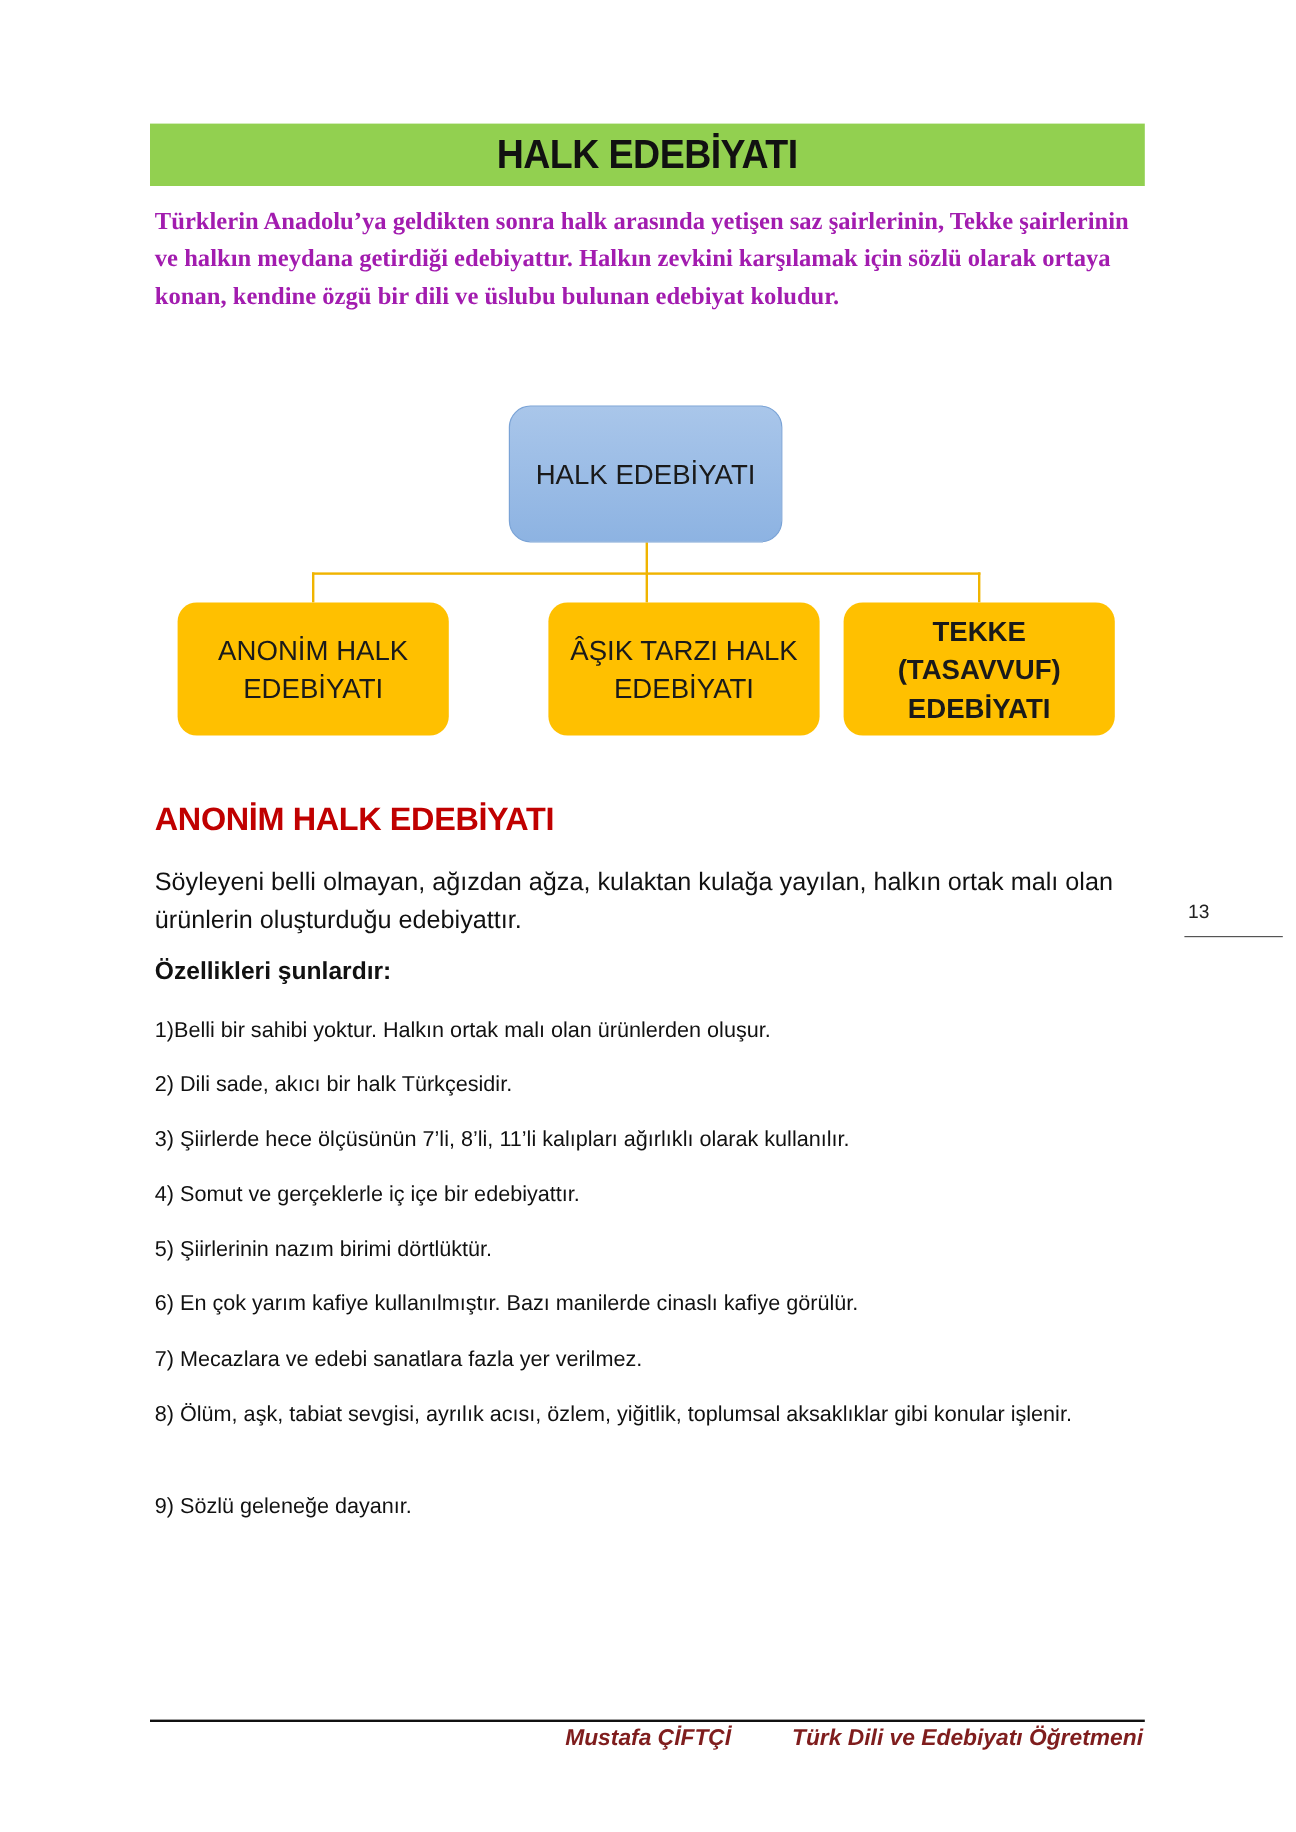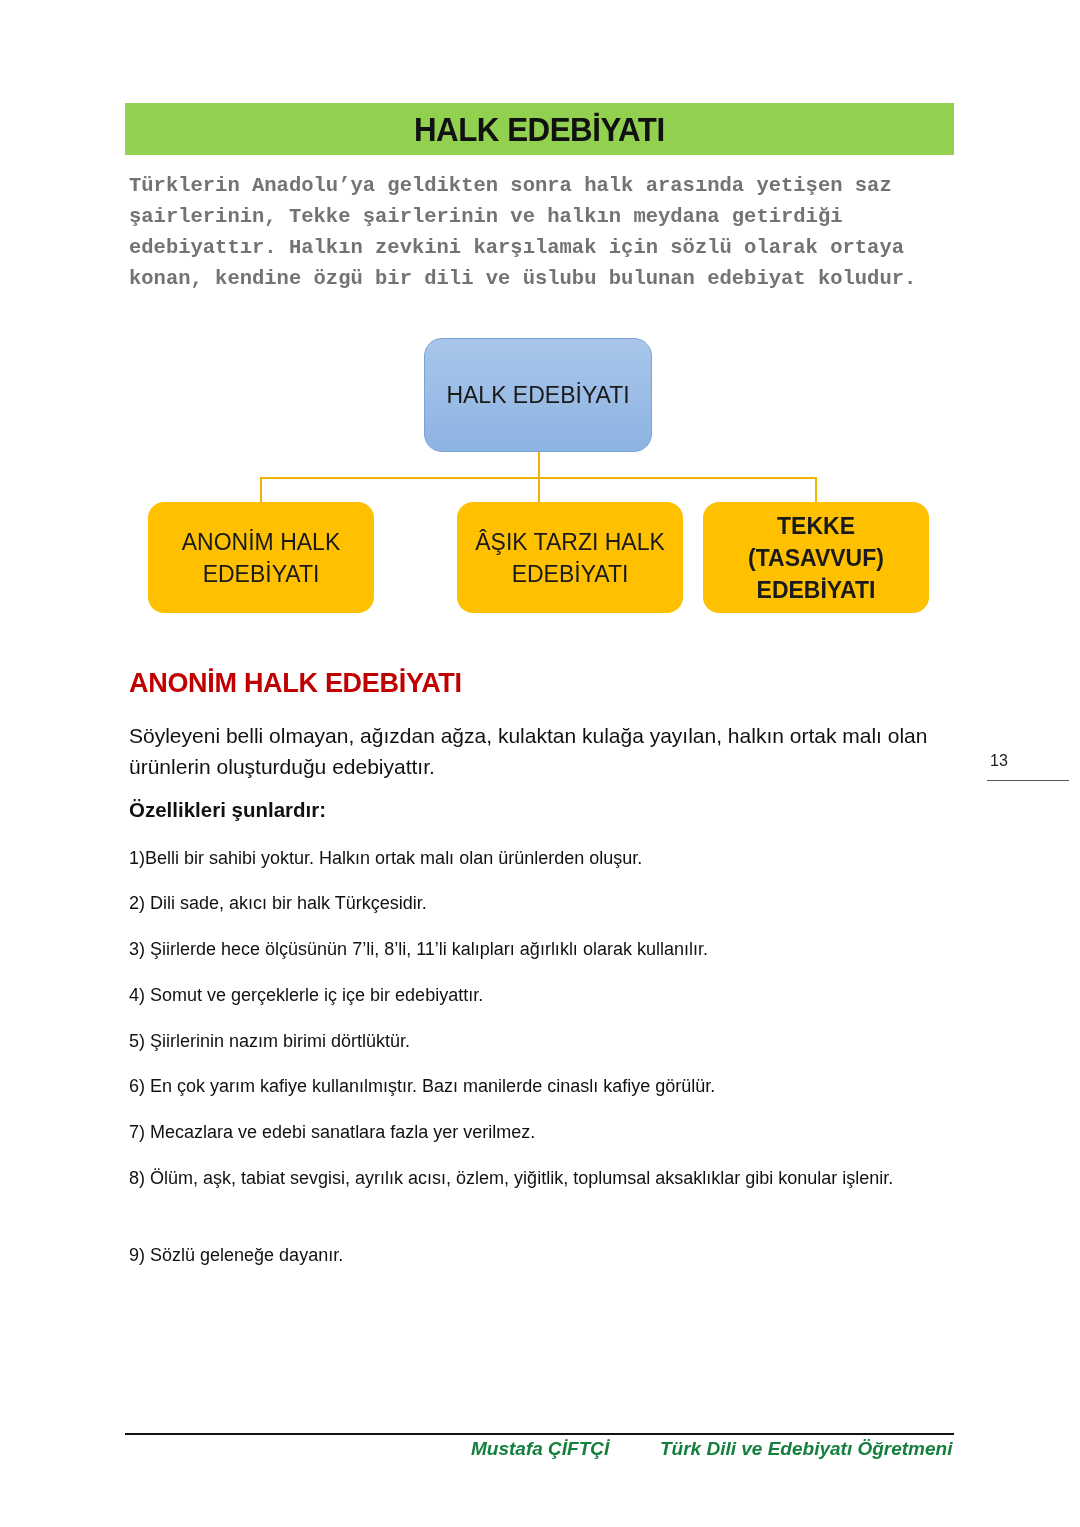--- a/index.html
+++ b/index.html
@@ -3,22 +3,22 @@
   <meta charset="utf-8">
   <style>
     html, body { margin: 0; padding: 0; background: #ffffff; }
     body { width: 1080px; height: 1527px; position: relative; overflow: hidden;
            font-family: "DejaVu Sans", "Liberation Sans", sans-serif; color: #111; }
     .banner { position: absolute; left: 125px; top: 103px; width: 829px; height: 52px;
               background: #92d050; display: flex; align-items: center; justify-content: center; }
     .banner-title { font-family: "Liberation Sans", sans-serif; font-weight: 700; font-size: 34px;
                     color: #111; letter-spacing: -0.5px; transform: scaleX(0.92); }
     .intro { position: absolute; left: 129px; top: 170px; width: 830px;
-             font-family: Liberation Mono, monospace; font-weight: 700; font-size: 20.5px;
-             line-height: 31px; color: #737373; }
+             font-family: Liberation Serif, serif; font-weight: 700; font-size: 20.5px;
+             line-height: 31px; color: #a21caf; }
 
     .diagram { position: absolute; left: 0; top: 0; width: 1080px; height: 660px; pointer-events: none; }
     .node { position: absolute; display: flex; align-items: center; justify-content: center;
             text-align: center; font-family: "Liberation Sans", sans-serif; font-size: 23px;
             line-height: 32px; color: #1a1a1a; pointer-events: auto; }
     .node-root { left: 424px; top: 338px; width: 228px; height: 114px; border-radius: 18px;
                  background: linear-gradient(#a9c6ea, #8db3e2); border: 1px solid #7aa3d6;
                  box-sizing: border-box; }
     .node-child { top: 502px; width: 226px; height: 111px; border-radius: 16px; background: #ffc000; }
     .node-child .lbl { white-space: pre-line; }
@@ -32,21 +32,21 @@
            font-weight: 700; font-size: 20.5px; color: #111; }
     .list-item { position: absolute; left: 129px; width: 830px; font-family: "Liberation Sans", sans-serif;
                  font-size: 18px; line-height: 31px; color: #111; }
 
     .page-num { position: absolute; left: 990px; top: 752px; font-family: "Liberation Sans", sans-serif;
                 font-size: 16px; color: #222; }
     .page-rule { position: absolute; left: 987px; top: 780px; width: 82px; height: 1px; background: #555; }
 
     .footer-rule { position: absolute; left: 125px; top: 1433px; width: 829px; height: 1.5px; background: #111; }
     .footer { position: absolute; top: 1438px; font-family: "Liberation Sans", sans-serif; font-weight: 700;
-              font-style: italic; font-size: 19px; color: #15803d; }
+              font-style: italic; font-size: 19px; color: #7f1d1d; }
   </style>
 </head>
 <body>
 
 <div class="banner">
   <span class="banner-title">HALK EDEBİYATI</span>
 </div>
 
 <div class="intro">Türklerin Anadolu’ya geldikten sonra halk arasında yetişen saz şairlerinin, Tekke şairlerinin ve halkın meydana getirdiği edebiyattır. Halkın zevkini karşılamak için sözlü olarak ortaya konan, kendine özgü bir dili ve üslubu bulunan edebiyat koludur.</div>
 

